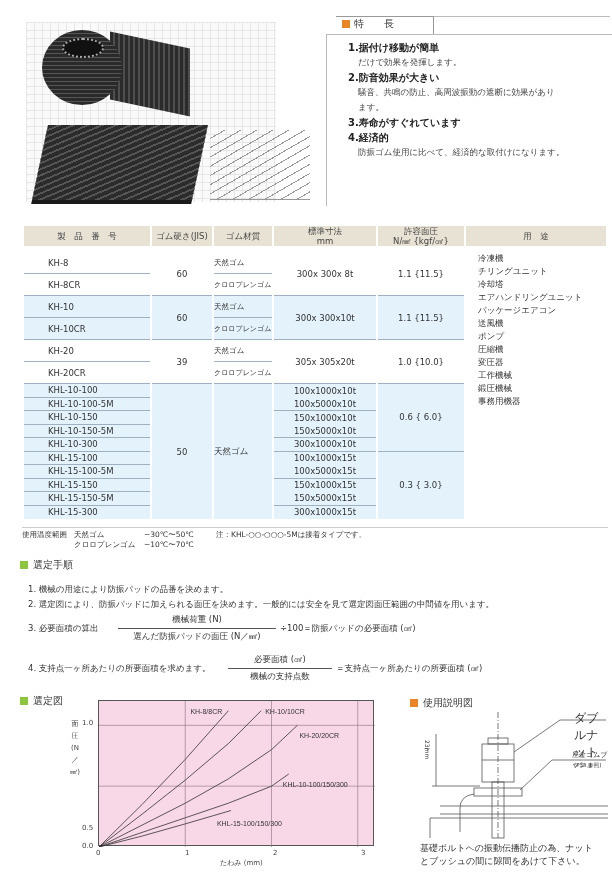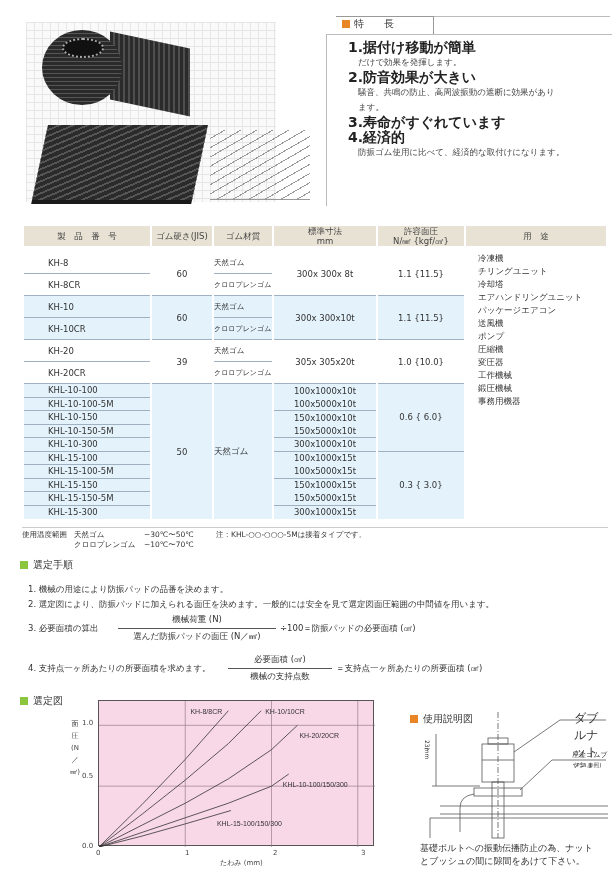--- a/index.html
+++ b/index.html
@@ -16,21 +16,21 @@
   .roll-tail { left: 110px; top: 40px; width: 80px; height: 68px; background: repeating-linear-gradient(90deg, #2b2b2b 0 3px, #4e4e4e 3px 5px); transform: skewY(12deg); }
   .pad { left: 40px; top: 125px; width: 160px; height: 75px; background: repeating-linear-gradient(155deg, #2b2b2b 0 4px, #555 4px 6px); transform: skewX(-12deg); box-shadow: 0 4px 0 #1a1a1a; }
   .sketch { left: 210px; top: 130px; width: 100px; height: 70px; background: repeating-linear-gradient(150deg, transparent 0 7px, #999 7px 8px); border-bottom: 1px solid #999; }
 
   
   .feat-tab { left: 336px; top: 16px; width: 98px; height: 18px; border: 1px solid #999; border-bottom: none; border-left: none; background: #fff; font-size: 10px; }
   .feat-tab .sq { display: inline-block; width: 8px; height: 8px; background: #e98524; margin: 0 4px 0 6px; vertical-align: -1px; }
   .feat-line-top { left: 434px; top: 16px; width: 176px; height: 1px; background: #bbb; }
   .feat-box { left: 326px; top: 34px; width: 286px; height: 172px; border-left: 1px solid #bbb; border-top: 1px solid #bbb; }
   .feat-list { left: 348px; top: 40px; width: 262px; line-height: 15px; }
-  .feat-title { font-size: 14px; color: #222; font-weight: bold; }
+  .feat-title { font-size: 10px; color: #222; font-weight: bold; }
   .feat-body { font-size: 8.5px; color: #444; padding-left: 10px; }
 
   
   .table { left: 22px; top: 226px; width: 586px; border-collapse: separate; border-spacing: 2px 0; font-size: 8.5px; }
   .table th { background: #e8e2d4; font-weight: normal; height: 26px; color: #444; font-size: 8.5px; line-height: 10px; border-bottom: 6px solid #fff; }
   .table td { text-align: center; color: #333; }
   .blue { background: #e3f2fb; }
   .model { text-align: left !important; padding-left: 24px; }
   .uses { vertical-align: top; text-align: left !important; padding-left: 12px; line-height: 13px; font-size: 8.5px; margin-top: 8px; }
   .bb { border-bottom: 1px solid #9fb0c0; }
@@ -46,21 +46,21 @@
   .steps { left: 28px; top: 582px; font-size: 8.5px; line-height: 15px; color: #333; }
   .frac { display: inline-block; text-align: center; vertical-align: middle; }
   .frac .num { border-bottom: 1px solid #555; padding: 0 30px 1px; }
 
   
   .chart { left: 98px; top: 700px; width: 276px; height: 146px; background: #f8d7e6; border: 1px solid #555; }
   .chart svg { position: absolute; left: 0; top: 0; }
   .ytick { font-size: 7px; color: #444; }
   .xtick { font-size: 7px; color: #444; }
 
-  .usage-title { left: 410px; top: 696px; margin-top: 16px; }
+  .usage-title { left: 410px; top: 696px; }
   .diagram { left: 420px; top: 710px; width: 190px; height: 130px; }
   .usage-note { left: 420px; top: 842px; font-size: 9px; line-height: 13px; color: #333; }
 </style>
 </head>
 <body>
 
 <div class="abs hero"></div>
 <div class="abs roll-tail"></div>
 <div class="abs roll-outer"></div>
 <div class="abs roll-inner"></div>
@@ -255,21 +255,21 @@
       <text x="166.14999999999998" y="12.73333333333332" font-size="7" fill="#333" font-family="Liberation Sans, sans-serif">KH-10/10CR</text>
       <polyline points="0,146 43.125,124.1 86.25,102.2 129.375,77.86666666666666 172.5,48.66666666666666 198.37499999999997,24.33333333333333" fill="none" stroke="#333" stroke-width="0.8"></polyline>
       <text x="200.37499999999997" y="37.33333333333333" font-size="7" fill="#333" font-family="Liberation Sans, sans-serif">KH-20/20CR</text>
       <polyline points="0,146 43.125,131.4 86.25,116.8 129.375,102.2 172.5,85.16666666666666 189.75,73" fill="none" stroke="#333" stroke-width="0.8"></polyline>
       <text x="183.75" y="86" font-size="7" fill="#333" font-family="Liberation Sans, sans-serif">KHL-10-100/150/300</text>
       <polyline points="0,146 43.125,135.05 86.25,122.88333333333333 131.96249999999998,109.5" fill="none" stroke="#333" stroke-width="0.8"></polyline>
       <text x="117.96249999999998" y="124.5" font-size="7" fill="#333" font-family="Liberation Sans, sans-serif">KHL-15-100/150/300</text>
     </svg>
 </div>
 <div class="abs ytick" style="left:82px;top:719px">1.0</div>
-<div class="abs ytick" style="left:82px;top:772px">0.5</div>
+<div class="abs ytick" style="left:82px;top:824px">0.5</div>
 <div class="abs ytick" style="left:82px;top:842px">0.0</div>
 <div class="abs xtick" style="left:96px;top:849px">0</div>
 <div class="abs xtick" style="left:185px;top:849px">1</div>
 <div class="abs xtick" style="left:273px;top:849px">2</div>
 <div class="abs xtick" style="left:361px;top:849px">3</div>
 <div class="abs xtick" style="left:220px;top:858px">たわみ (mm)</div>
 <div class="abs ytick" style="left:70px;top:718px;width:10px;line-height:12px;text-align:center">面圧 (N／㎟)</div>
 
 <div class="abs sec usage-title"><span class="sq orange"></span><span>使用説明図</span></div>
 <div class="abs diagram">

